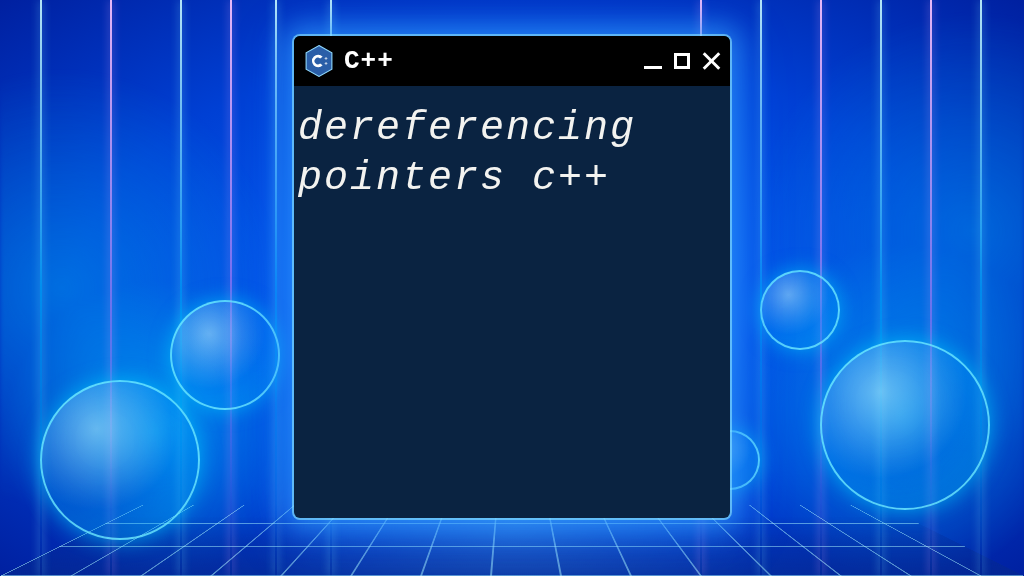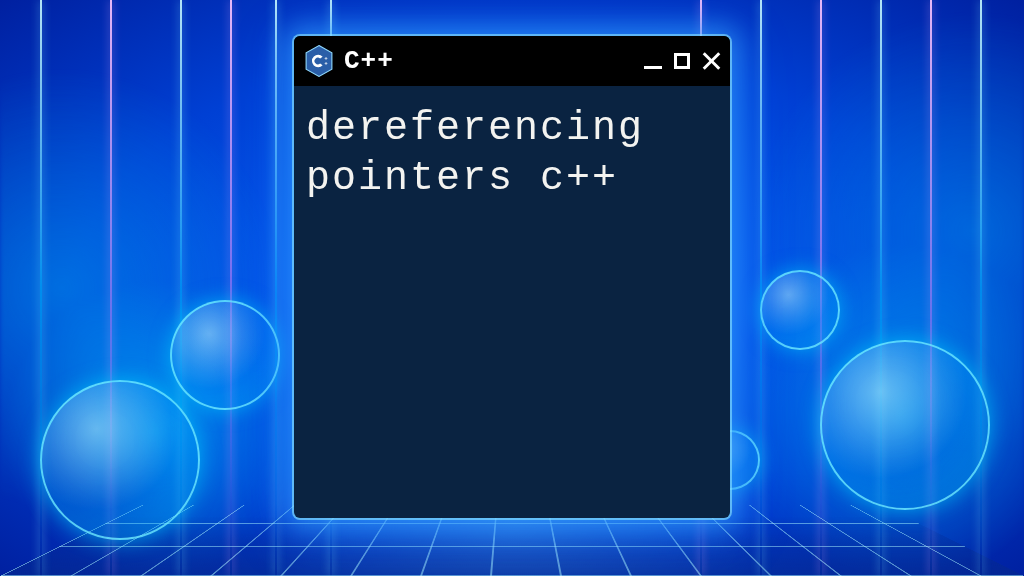--- a/index.html
+++ b/index.html
@@ -105,27 +105,28 @@
     }
     .ctrl.square { width: 16px; height: 16px; border: 3px solid #fff; display:inline-block; }
     .ctrl.minus  { display:inline-block; width: 18px; border-top: 3px solid #fff; transform: translateY(6px);}
     .ctrl.cross  { position:relative; width:18px; height:18px; display:inline-block;}
     .ctrl.cross::before, .ctrl.cross::after{
       content:""; position:absolute; left:8px; top:-2px; width:3px; height:22px; background:#fff;
     }
     .ctrl.cross::before{ transform:rotate(45deg);} .ctrl.cross::after{ transform:rotate(-45deg);}
 
     .body-area {
-      padding: 18px 12px;
+      padding: 18px 4px;
       color: #f3f3f0;
       font-family: ui-monospace, "SFMono-Regular", Menlo, Consolas, "Liberation Mono", monospace;
       font-size: 40px;
       line-height: 1.25;
       letter-spacing: 2px;
       word-break: break-word;
+      font-style: italic;
     }
   </style>
 </head>
 <body>
 
 <div class="bg-glow"></div>
 <div class="floor"></div>
 <div class="rain r1"></div>
 <div class="rain r2 pink"></div>
 <div class="rain r3"></div>

